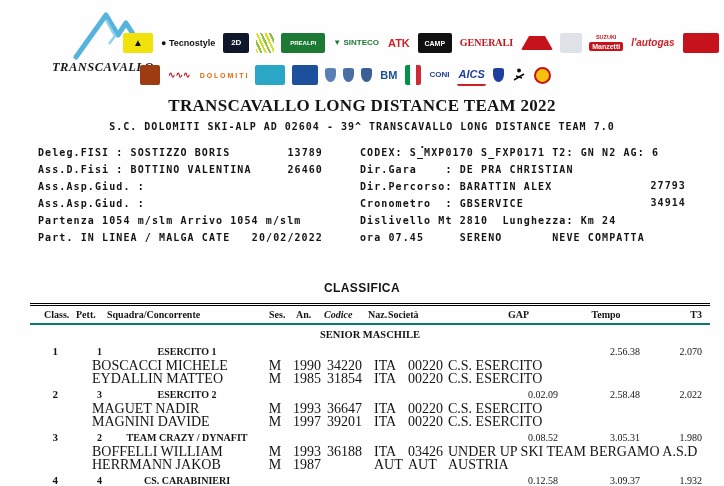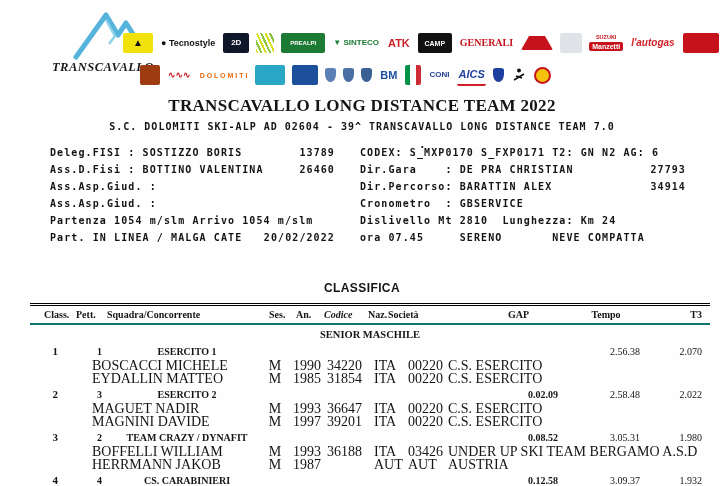--- a/index.html
+++ b/index.html
@@ -34,25 +34,25 @@
   
   .title{position:absolute;top:96px;left:0;right:0;text-align:center;
          font-weight:bold;font-size:17px;letter-spacing:.3px;}
   .subtitle{position:absolute;top:121px;left:0;right:0;text-align:center;
          font-family:"DejaVu Sans Mono",monospace;font-weight:bold;font-size:10px;letter-spacing:1px;}
 
   
   .info{position:absolute;top:147px;left:38px;right:14px;height:110px;
         font-family:"DejaVu Sans Mono",monospace;font-weight:bold;font-size:10px;letter-spacing:1.1px;}
   .icol{position:absolute;top:0;}
-  #info-left{left:12px;width:285px;}
+  #info-left{left:0;width:285px;}
   #info-right{left:322px;right:0;}
   .iline{position:relative;height:17px;white-space:pre;}
   #info-left .ival{position:absolute;right:0;top:0;}
-  #info-right .ival{position:absolute;right:24px;top:0;}
+  #info-right .ival{position:absolute;right:24px;top:16px;}
   .stray-dot{position:absolute;left:419px;top:138px;
         font-family:"DejaVu Sans Mono",monospace;font-weight:bold;font-size:11px;}
 
   
   .cls-heading{position:absolute;top:281px;left:0;right:0;text-align:center;
         font-family:"Liberation Sans",sans-serif;font-weight:bold;font-size:12px;letter-spacing:.4px;}
   .cls-table{position:absolute;top:303px;left:30px;width:680px;}
   .trow{display:grid;grid-template-columns:34px 40px 158px 26px 36px 44px 36px 44px 60px 58px 80px 64px;
         align-items:baseline;}
   .thead{border-top:3px double #000;border-bottom:2px solid #0f766e;height:17px;
@@ -71,21 +71,21 @@
   .c-rank{text-align:right;padding-right:6px;font-weight:bold;font-size:11px;}
   .c-pett{text-align:right;padding-right:2px;font-weight:bold;}
   .c-name{padding-left:8px;font-weight:bold;white-space:nowrap;text-align:center;}
   .c-mname{grid-column:2/4;padding-left:28px;white-space:nowrap;}
   .c-ses{grid-column:4;text-align:center;}
   .c-an{grid-column:5;padding-left:5px;}
   .c-cod{grid-column:6;padding-left:3px;}
   .c-naz{grid-column:7;padding-left:6px;}
   .c-scode{grid-column:8;padding-left:4px;}
   .c-soc{grid-column:9;white-space:nowrap;overflow:visible;}
-  .c-gap{grid-column:10;text-align:right;padding-right:8px;font-weight:bold;}
+  .c-gap{grid-column:10;text-align:right;padding-right:8px;}
   .c-tempo{grid-column:11;text-align:right;padding-right:6px;}
   .c-t3{grid-column:12;text-align:right;padding-right:8px;}
 </style>
 </head>
 <body>
 
 <div class="page">
 
   <div class="logo">
     <svg width="96" height="52" viewBox="0 0 96 52">

